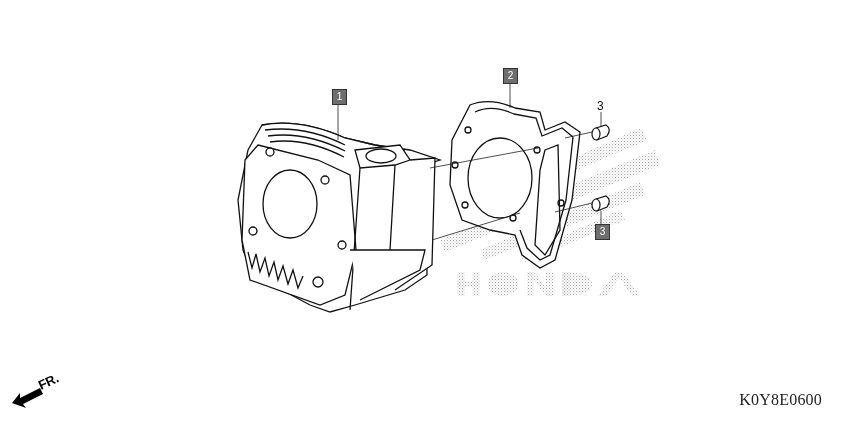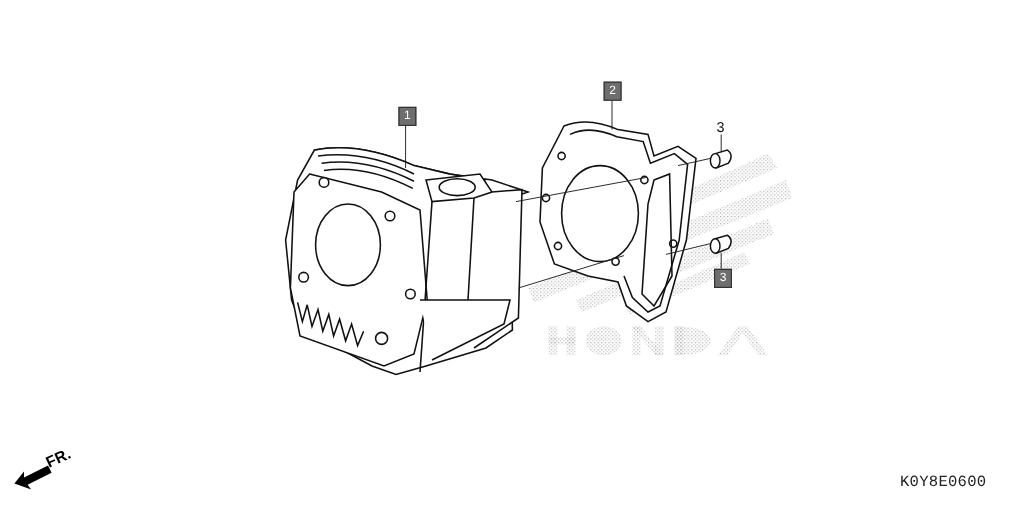--- a/index.html
+++ b/index.html
@@ -3,22 +3,22 @@
 <meta charset="utf-8">
 <style>
   html, body { margin: 0; padding: 0; background: #ffffff; }
   body { width: 842px; height: 421px; position: relative; overflow: hidden;
          font-family: "Liberation Sans", sans-serif; }
   .canvas { position: absolute; left: 0; top: 0; width: 842px; height: 421px; }
   .callout-box { position: absolute; width: 13px; height: 14px; background: #6e6e6e;
                  border: 1px solid #333; color: #ffffff; font-size: 10px; line-height: 14px;
                  text-align: center; font-family: "Liberation Sans", sans-serif; }
   .callout-plain { position: absolute; font-size: 12px; color: #111; font-family: "Liberation Sans", sans-serif; }
-  .code { position: absolute; right: 20px; bottom: 12px; font-size: 13px; color: #222;
-          font-family: Liberation Mono, monospace; letter-spacing: 0.2px; }
+  .code { position: absolute; right: 20px; bottom: 12px; font-size: 16px; color: #222;
+          font-family: Liberation Serif, serif; letter-spacing: 0.2px; }
   .fr { position: absolute; left: 38px; top: 374px; font-size: 13px; font-weight: bold; color:#000;
         transform: rotate(-25deg); font-family: "Liberation Sans", sans-serif; }
 </style>
 </head>
 <body>
 
 <div class="canvas">
 <svg width="842" height="421" viewBox="0 0 842 421" xmlns="http://www.w3.org/2000/svg">
   <defs>
     <pattern id="dots" width="3" height="3" patternUnits="userSpaceOnUse">

